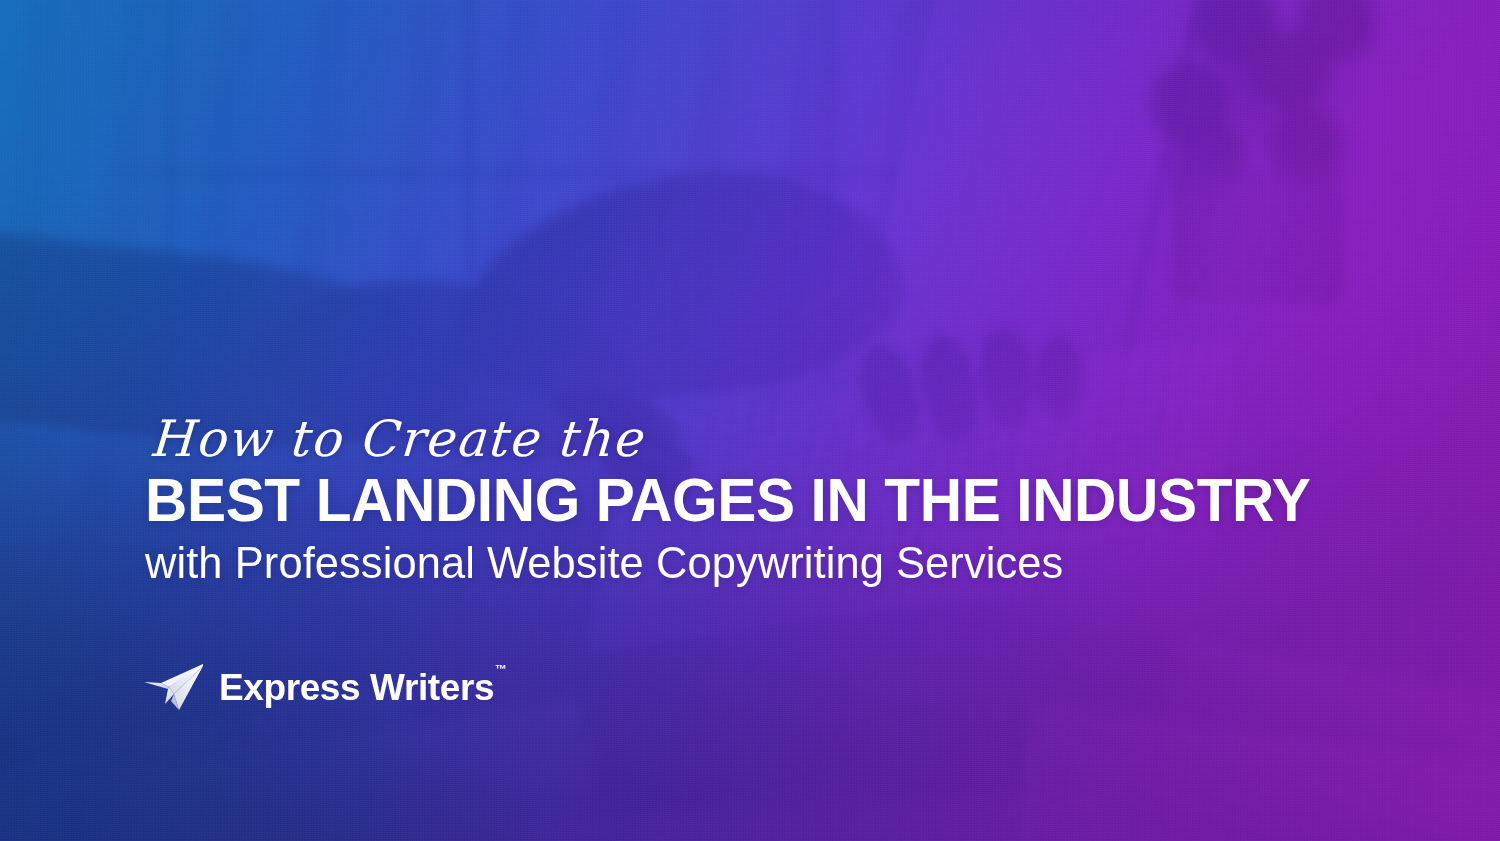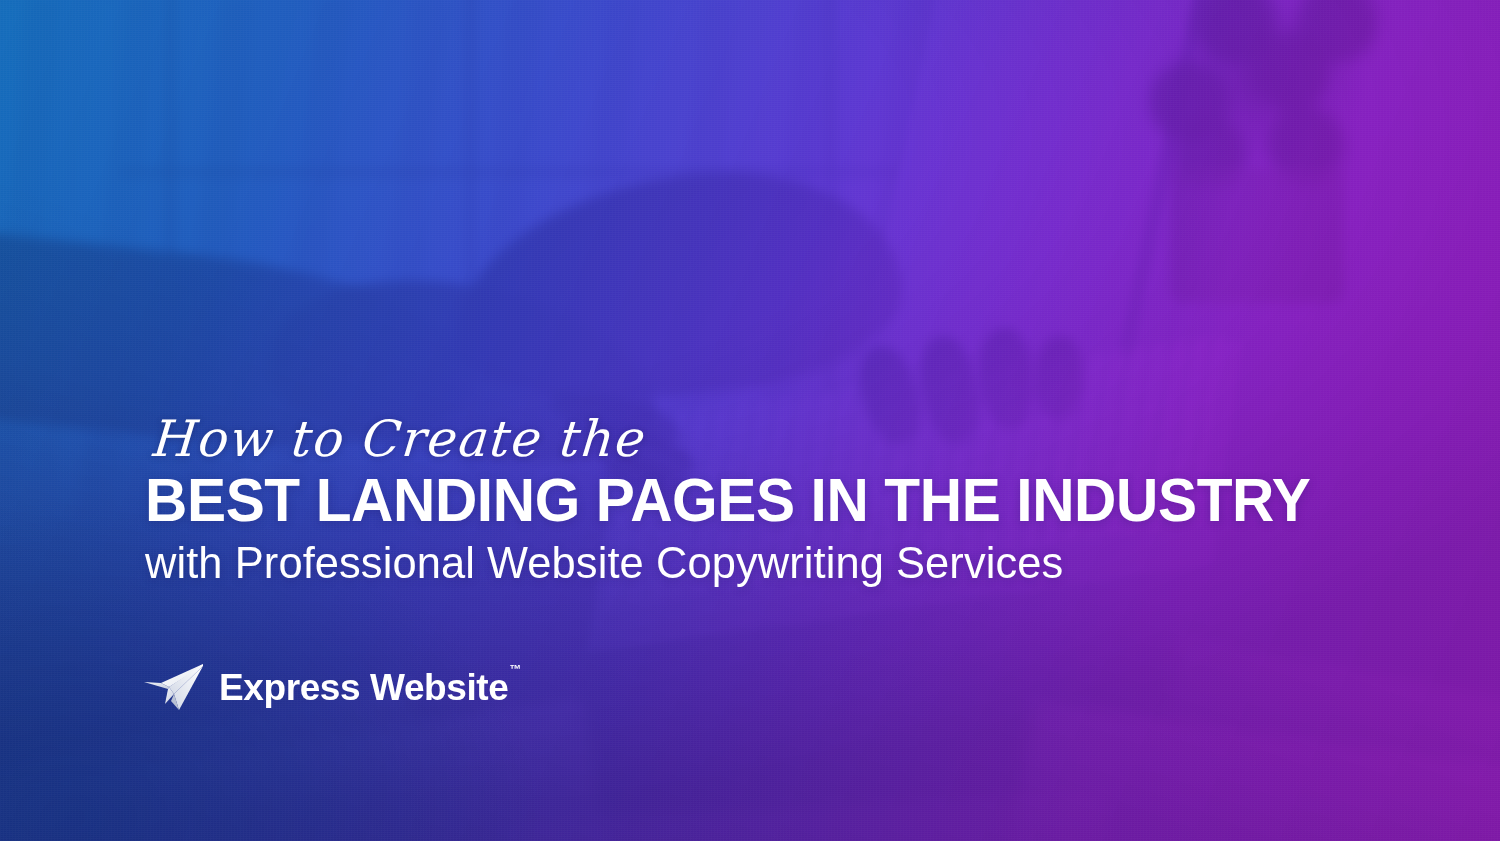--- a/index.html
+++ b/index.html
@@ -485,17 +485,17 @@
       <polygon points="60,3 18,22 26,26 58,6" fill="url(#pa1)"></polygon>
       <polygon points="60,3 26,26 31,33 60,5" fill="url(#pa3)"></polygon>
 
       <polygon points="18,22 1,21 25,28 26,26" fill="url(#pa2)"></polygon>
 
       <polygon points="26,26 25,28 22,43 31,33" fill="url(#pa2)"></polygon>
       <polygon points="31,33 60,5 36,49" fill="url(#pa3)"></polygon>
       <polygon points="31,33 36,49 28,40" fill="#b9c1d4"></polygon>
     </svg>
     <span class="logo-type">
-      <span>Express Website</span><span class="logo-tm">™</span>
+      <span>Express Writers</span><span class="logo-tm">™</span>
     </span>
   </div>
 
 </div>
 
 </body></html>

